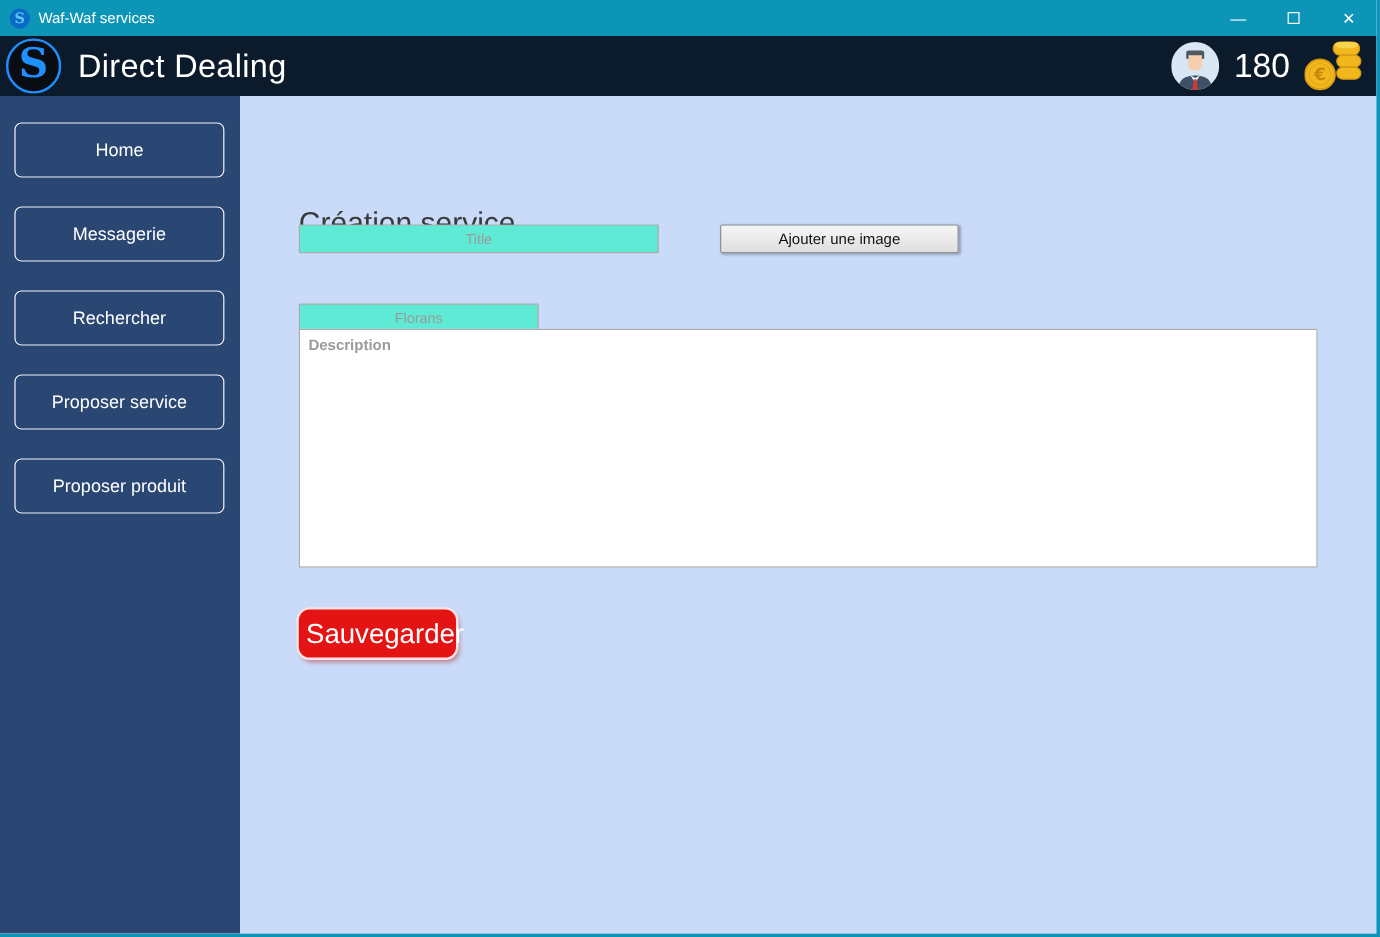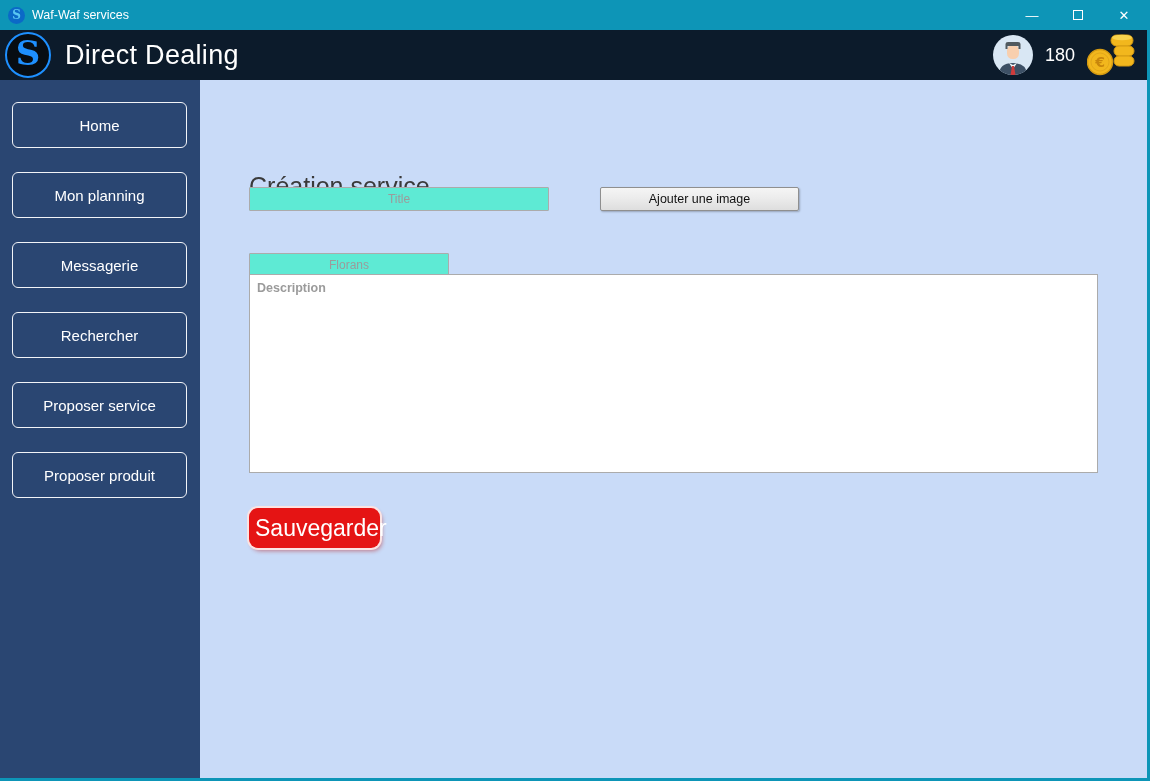--- a/index.html
+++ b/index.html
@@ -94,21 +94,21 @@
   .header-right {
     position: absolute;
     right: 12px;
     top: 0;
     height: 100%;
     display: flex;
     align-items: center;
     gap: 12px;
   }
   .avatar { width: 40px; height: 40px; }
-  .points { color: #fff; font-size: 18px; }
+  .points { color: #fff; font-size: 28px; }
   .coins { width: 48px; height: 42px; }
 
   
   .body { flex: 1; display: flex; min-height: 0; }
 
   .sidebar {
     width: 200px;
     flex: 0 0 200px;
     background: #2a4672;
     padding-top: 22px;
@@ -252,21 +252,20 @@
         <circle cx="13" cy="28" r="9" fill="none" stroke="#e3a81a"></circle>
         <text x="13" y="33" text-anchor="middle" font-size="14" font-weight="bold" fill="#c8860c" font-family="DejaVu Sans, sans-serif">€</text>
       </svg>
     </div>
   </div>
 
   <div class="body">
 
     <nav class="sidebar">
       <button class="side-btn">Home</button>
-      <button class="side-btn">Mon planning</button>
       <button class="side-btn">Messagerie</button>
       <button class="side-btn">Rechercher</button>
       <button class="side-btn">Proposer service</button>
       <button class="side-btn">Proposer produit</button>
     </nav>
 
     <main class="main">
       <h1 class="page-title">Création service</h1>
 
       <input id="title-input" class="txt-input" type="text" placeholder="Title" style="">

